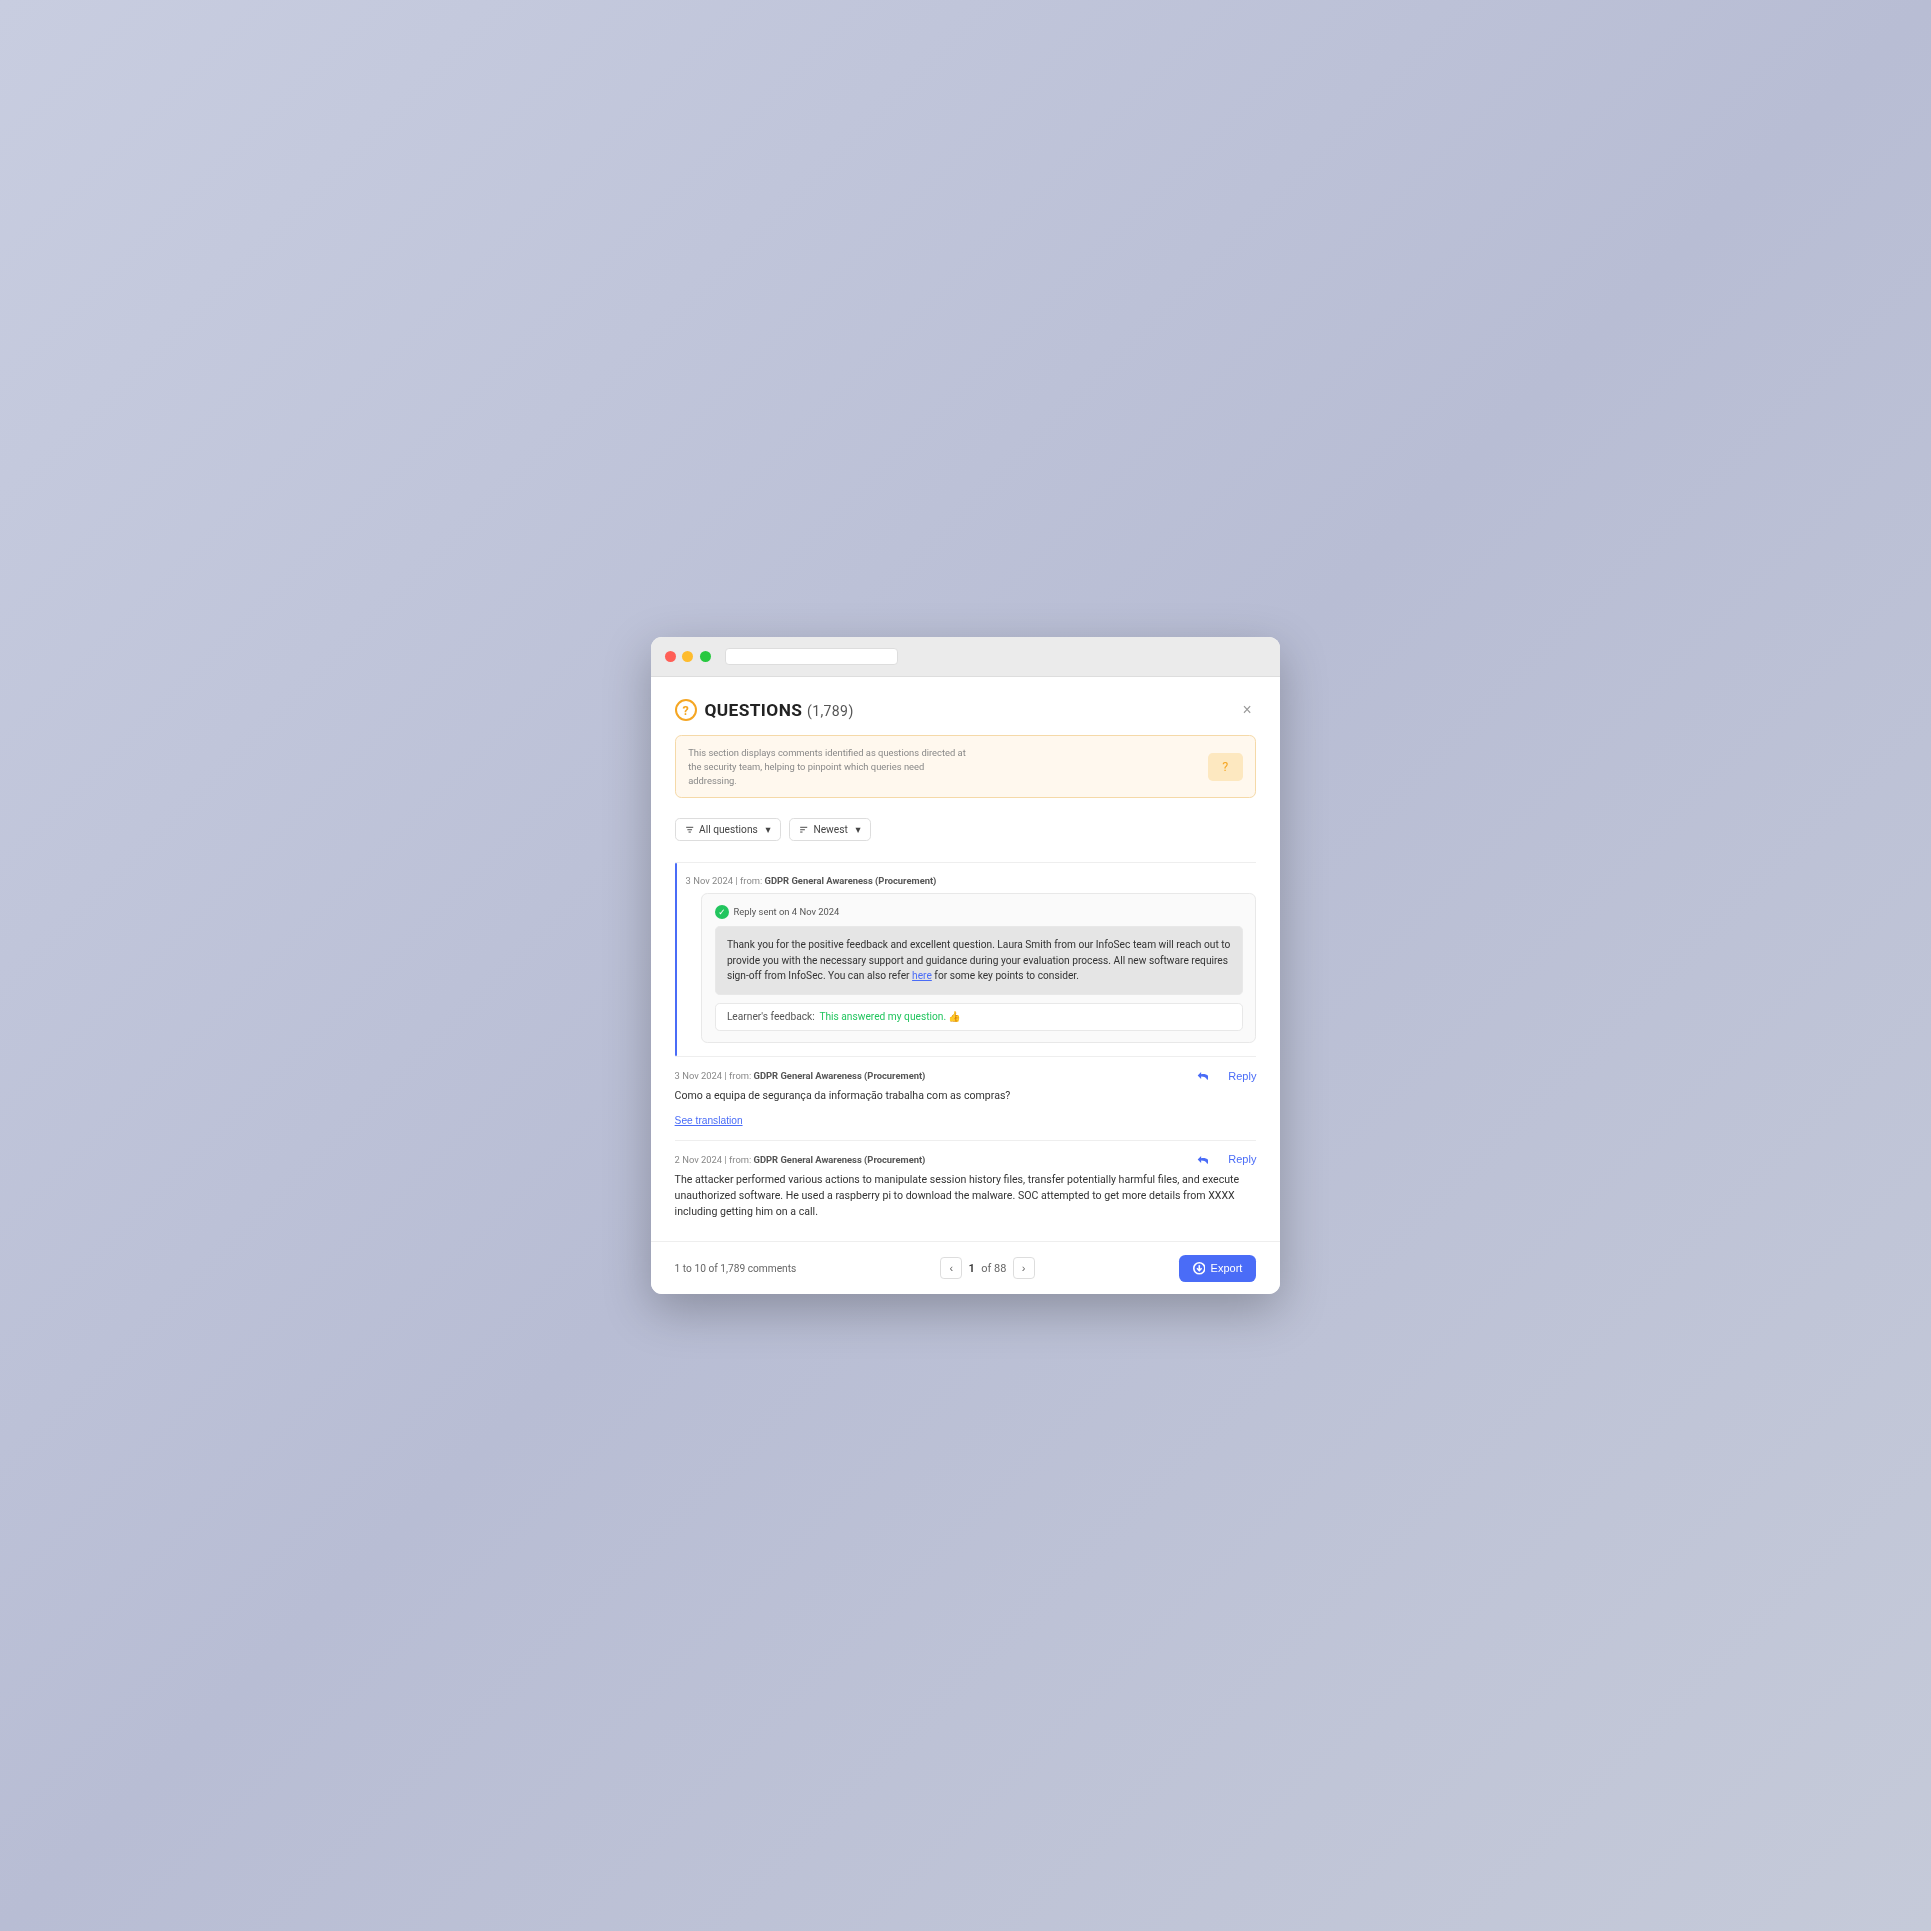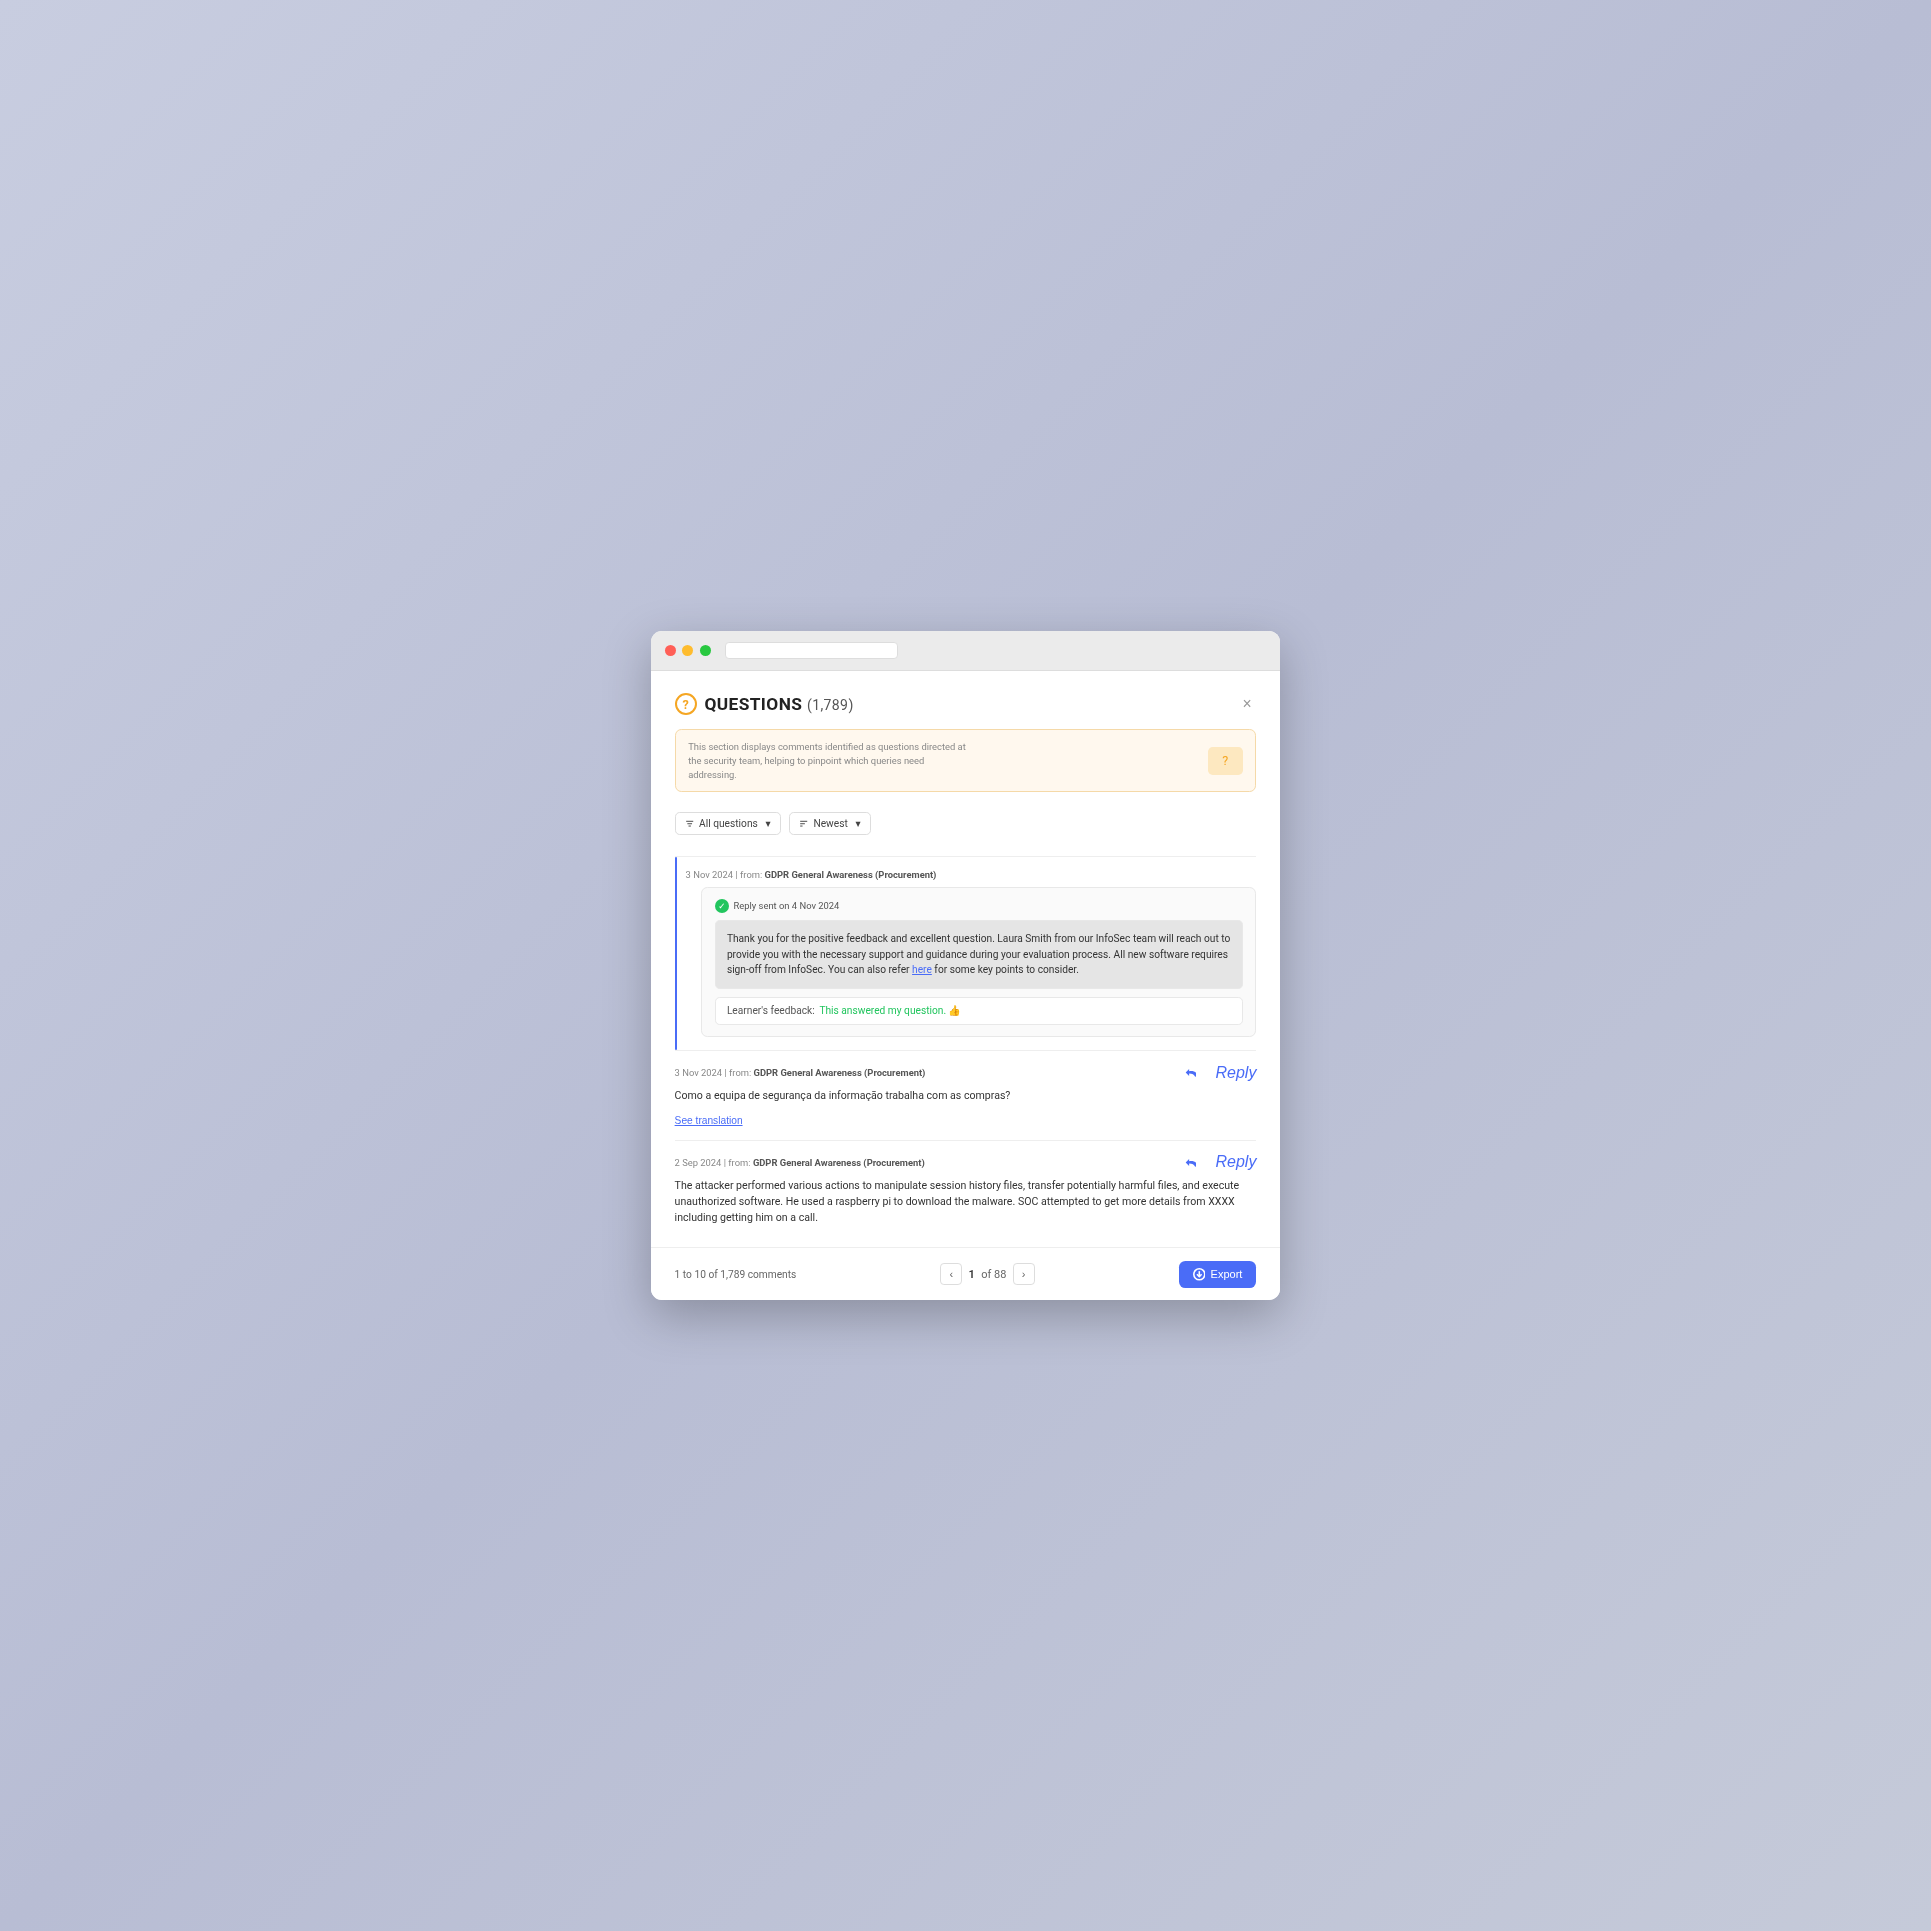--- a/index.html
+++ b/index.html
@@ -172,27 +172,26 @@
     }
 
     .comment-meta-left strong {
       color: #555;
     }
 
     .reply-btn {
       display: flex;
       align-items: center;
       gap: 20px;
-      font-size: 16px;
+      font-size: 11px;
       color: #4a6cf7;
       background: none;
       border: none;
       cursor: pointer;
       font-weight: 500;
-      font-style: italic;
     }
 
     .comment-text {
       font-size: 10.6px;
       color: #333;
       line-height: 1.55;
       margin-bottom: 7.9px;
     }
 
     .reply-box {
@@ -434,21 +433,21 @@
           <span>Reply</span>
         </button>
       </div>
       <p class="comment-text">Como a equipa de segurança da informação trabalha com as compras?</p>
       <button class="see-translation">See translation</button>
     </div>
 
     <div class="comment-item">
       <div class="comment-meta">
         <span class="comment-meta-left">
-          <span>2 Sep 2024</span>
+          <span>2 Nov 2024</span>
           <span> | </span>
           <span>from:</span>
           <strong>GDPR General Awareness (Procurement)</strong>
         </span>
         <button class="reply-btn">
           <svg width="11" height="11" viewBox="0 0 16 16" fill="#4a6cf7">
             <path d="M6 3L1 8l5 5V9.5c4.5 0 7.5 1.5 9 5C20 10 15.5 5 6 6V3z"></path>
           </svg>
           <span>Reply</span>
         </button>

